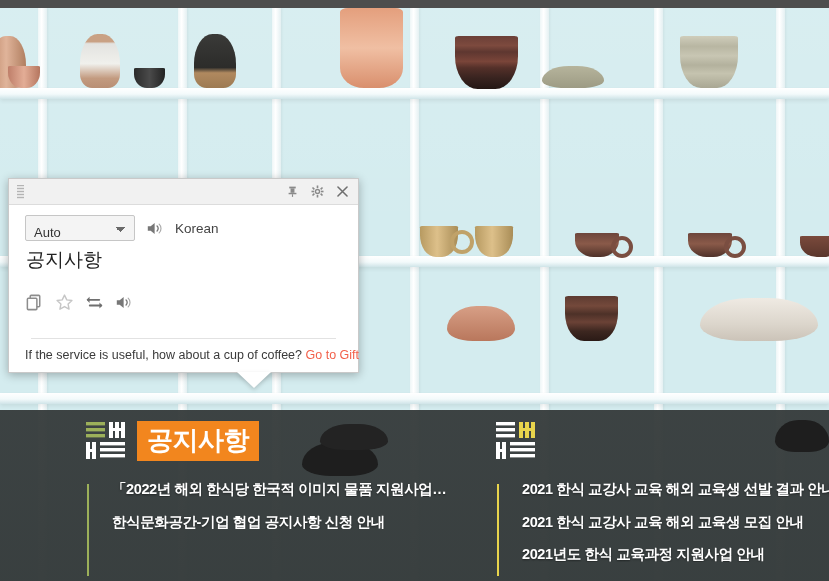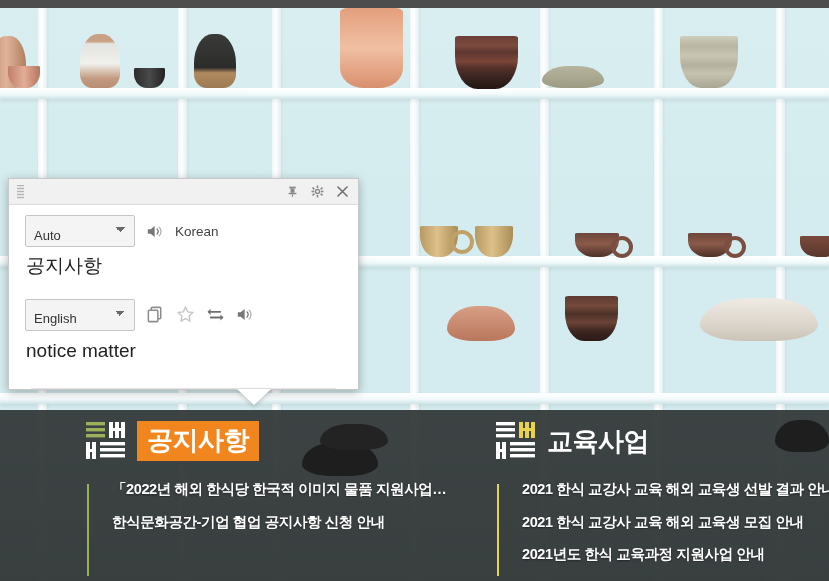--- a/index.html
+++ b/index.html
@@ -213,21 +213,21 @@
   .row {
     display: flex;
     align-items: center;
     gap: 11px;
     margin-bottom: 2px;
   }
   .lang-select {
     appearance: none;
     -webkit-appearance: none;
     width: 110px;
-    height: 32px;
+    height: 26px;
     font-size: 13px;
     font-family: "Liberation Sans", sans-serif;
     color: #333;
     background: #f4f4f4;
     border: 1px solid #c6c6c6;
     border-radius: 2px;
     padding: 8px 22px 0 8px;
     background-image:
       linear-gradient(45deg, transparent 50%, #6a6a6a 50%),
       linear-gradient(135deg, #6a6a6a 50%, transparent 50%);
@@ -382,21 +382,20 @@
           <rect x="30" y="2" width="4" height="16" fill="#e8d44c"></rect>
           <rect x="36" y="2" width="4" height="16" fill="#e8d44c"></rect>
           <rect x="24" y="8" width="16" height="3" fill="#e8d44c"></rect>
           <rect x="1" y="22" width="4" height="17" fill="#ffffff"></rect>
           <rect x="7" y="22" width="4" height="17" fill="#ffffff"></rect>
           <rect x="1" y="29" width="10" height="3" fill="#ffffff"></rect>
           <rect x="15" y="22" width="25" height="3.4" fill="#ffffff"></rect>
           <rect x="15" y="28" width="25" height="3.4" fill="#ffffff"></rect>
           <rect x="15" y="34" width="25" height="3.4" fill="#ffffff"></rect>
         </svg>
-        <div class="sec-title">교육사업</div>
       </div>
 
       <div class="list-wrap">
         <div class="accent-bar yellow"></div>
         <div class="list-item">2021 한식 교강사 교육 해외 교육생 선발 결과 안내</div>
         <div class="list-item">2021 한식 교강사 교육 해외 교육생 모집 안내</div>
         <div class="list-item">2021년도 한식 교육과정 지원사업 안내</div>
       </div>
     </div>
   </div>
@@ -450,23 +449,20 @@
             <path d="M12.3 5.3 a3.6 3.6 0 0 1 0 5.4" stroke="#777" stroke-width="1.5" fill="none" stroke-linecap="round"></path>
             <path d="M14.6 3.2 a6.6 6.6 0 0 1 0 9.6" stroke="#aaa" stroke-width="1.3" fill="none" stroke-linecap="round"></path>
           </svg>
         </button>
         <span class="lang-name">Korean</span>
       </div>
 
       <div class="src-text">공지사항</div>
 
       <div class="row">
-        <select class="lang-select">
-          <option>English</option>
-        </select>
         <button class="icon-btn" title="Copy">
           <svg width="19" height="19" viewBox="0 0 20 20">
             <rect x="5.5" y="2.5" width="10" height="12" rx="1" fill="none" stroke="#8d8d8d" stroke-width="1.6"></rect>
             <rect x="2.5" y="5.5" width="10" height="12" rx="1" fill="#ffffff" stroke="#8d8d8d" stroke-width="1.6"></rect>
           </svg>
         </button>
         <button class="icon-btn" title="Favorite">
           <svg width="19" height="19" viewBox="0 0 20 20">
             <path d="M10 2.2 l2.4 5 5.4 .7 -4 3.7 1 5.4 -4.8-2.7 -4.8 2.7 1-5.4 -4-3.7 5.4-.7 Z" fill="none" stroke="#c6c6c6" stroke-width="1.5" stroke-linejoin="round"></path>
           </svg>
@@ -481,22 +477,25 @@
         </button>
         <button class="icon-btn" title="Listen">
           <svg width="18" height="15" viewBox="0 0 20 16">
             <path d="M2 5.5 h3.2 L9.6 1.8 v12.4 L5.2 10.5 H2 Z" fill="#777"></path>
             <path d="M12.3 5.3 a3.6 3.6 0 0 1 0 5.4" stroke="#777" stroke-width="1.5" fill="none" stroke-linecap="round"></path>
             <path d="M14.6 3.2 a6.6 6.6 0 0 1 0 9.6" stroke="#aaa" stroke-width="1.3" fill="none" stroke-linecap="round"></path>
           </svg>
         </button>
       </div>
 
-      <div class="dst-text">notice matter</div>
 
       <div class="divider"></div>
     </div>
 
+    <div class="footer">
+      <span>If the service is useful, how about a cup of coffee?</span>
+      <a class="gift-link" href="#">Go to Gift</a>
+    </div>
 
     <div class="popup-pointer"></div>
   </div>
 
 </div>
 
 </body></html>

